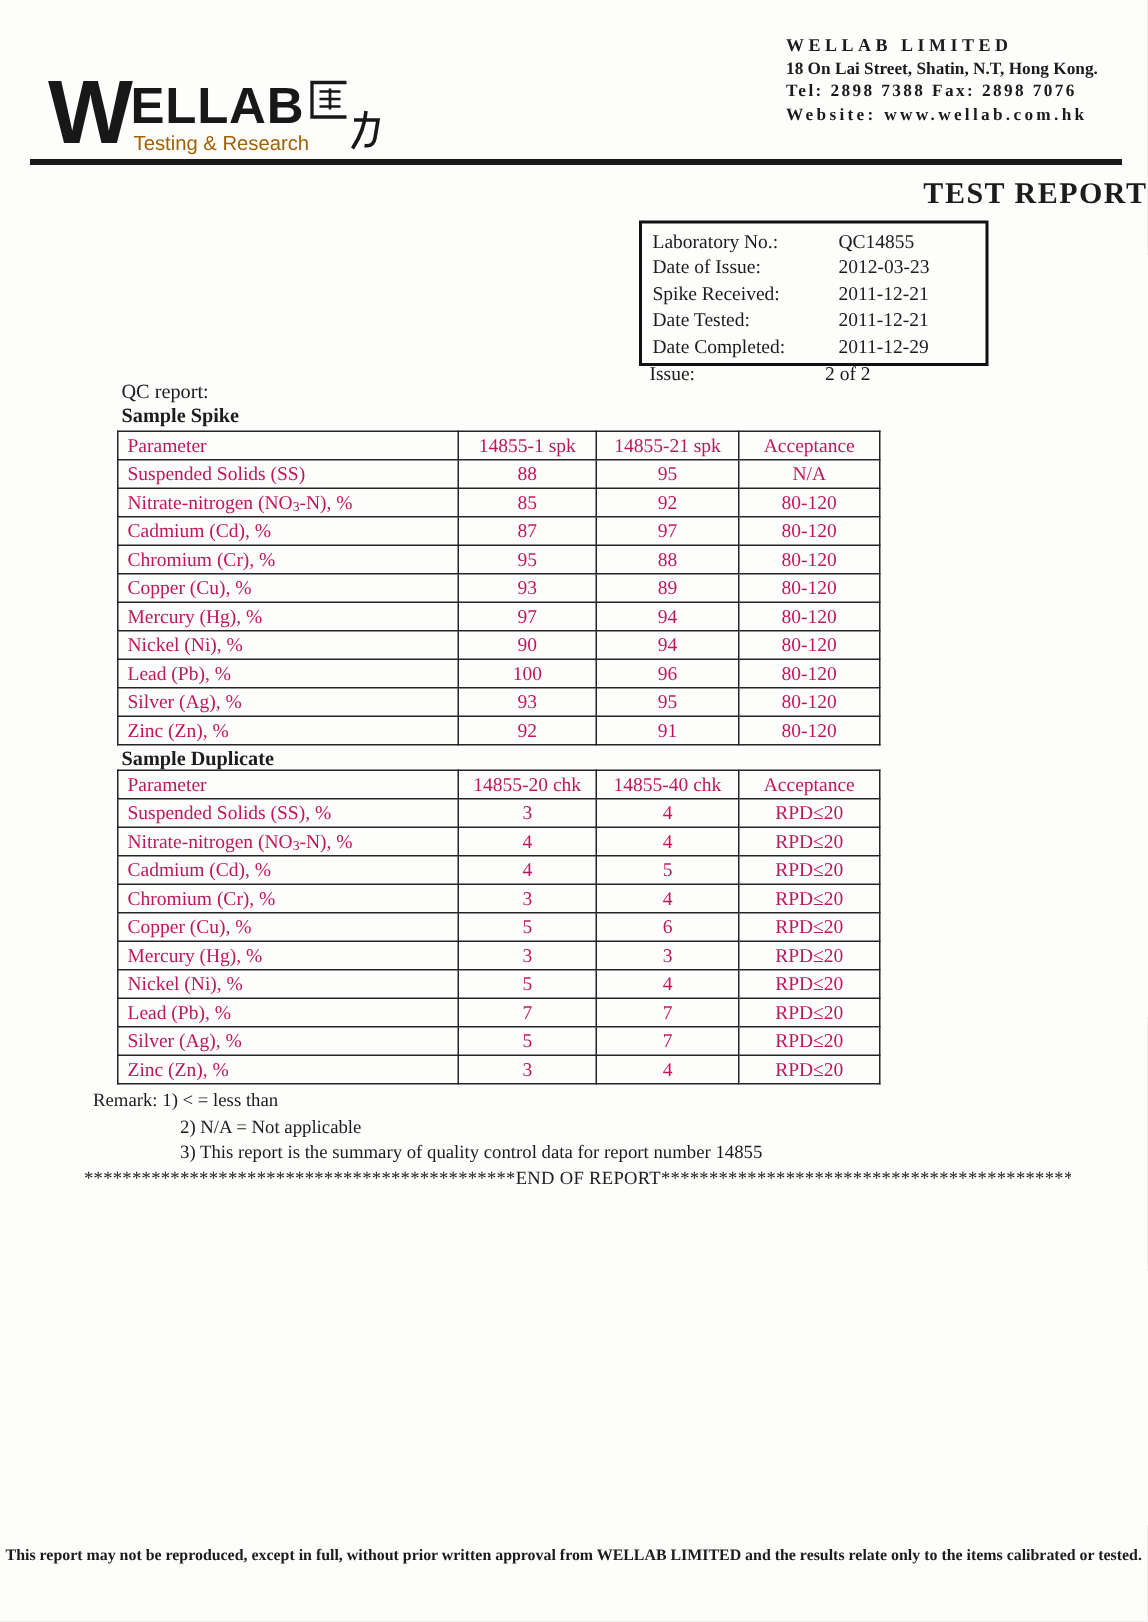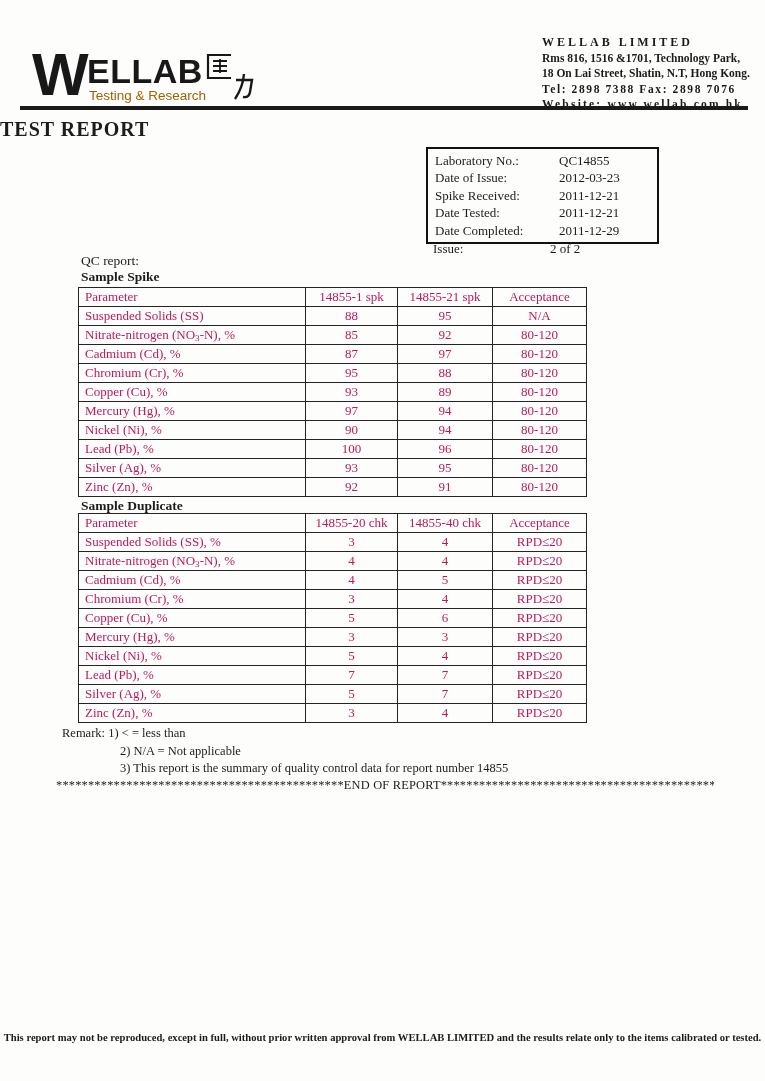--- a/index.html
+++ b/index.html
@@ -29,37 +29,37 @@
   .logo-tagline {
     position:absolute; left:57px; top:38px;
     font-family:"Liberation Sans", sans-serif;
     font-size:13.5px; color:#a16207; white-space:nowrap;
   }
   .logo-hui { position:absolute; left:173px; top:2px; }
   .logo-li  { position:absolute; left:201px; top:22px; }
   .logo-hui svg, .logo-li svg { display:block; }
 
   .company {
-    position:absolute; left:542px; top:23px; width:215px;
+    position:absolute; left:524px; top:23px; width:215px;
     font-family:"Liberation Serif", serif; font-weight:700;
-    font-size:11.5px; line-height:15.6px; color:#1b1b1b; white-space:nowrap;margin-top:12px;
+    font-size:11.5px; line-height:15.6px; color:#1b1b1b; white-space:nowrap;
   }
   .company .c-name   { letter-spacing:3px; font-size:12px; }
   .company .c-phone  { letter-spacing:1.6px; }
   .company .c-site   { letter-spacing:2.2px; }
 
   .header-rule {
     position:absolute; left:20px; top:106px; width:728px; height:4px;
     background:#1a1a1a;
   }
 
   
   .report-title {
     position:absolute; left:0; top:118px; width:765px;
-    text-align:left; font-weight:700; font-size:20px; letter-spacing:1px;
+    text-align:right; font-weight:700; font-size:20px; letter-spacing:1px;
   }
   .info-box {
     position:absolute; left:426px; top:147px; width:233px;
     border:2.5px solid #111; padding:3px 0 3px 7px;
     font-size:13px; line-height:17.4px;
   }
   .info-row { display:flex; }
   .info-label { width:124px; flex:none; }
   .page-row {
     position:absolute; left:433px; top:241px; width:226px;
@@ -131,21 +131,20 @@
     <span class="logo-li">
       <svg width="24" height="28" viewBox="0 0 24 28" fill="none" stroke="#181818" stroke-width="2.4">
         <path d="M3 8 H19 L17 20 Q16 26 10 25"></path>
         <path d="M11 2 Q10 15 2 27"></path>
       </svg>
     </span>
   </div>
 
   <div class="company">
     <div class="c-name">WELLAB LIMITED</div>
-    <div class="c-addr">Rms 816, 1516 &amp;1701, Technology Park,</div>
     <div class="c-addr">18 On Lai Street, Shatin, N.T, Hong Kong.</div>
     <div class="c-phone">Tel: 2898 7388   Fax: 2898 7076</div>
     <div class="c-site">Website: www.wellab.com.hk</div>
   </div>
 
   <div class="header-rule"></div>
 
   <div class="report-title">TEST REPORT</div>
 
   <div class="info-box" id="info-box">

